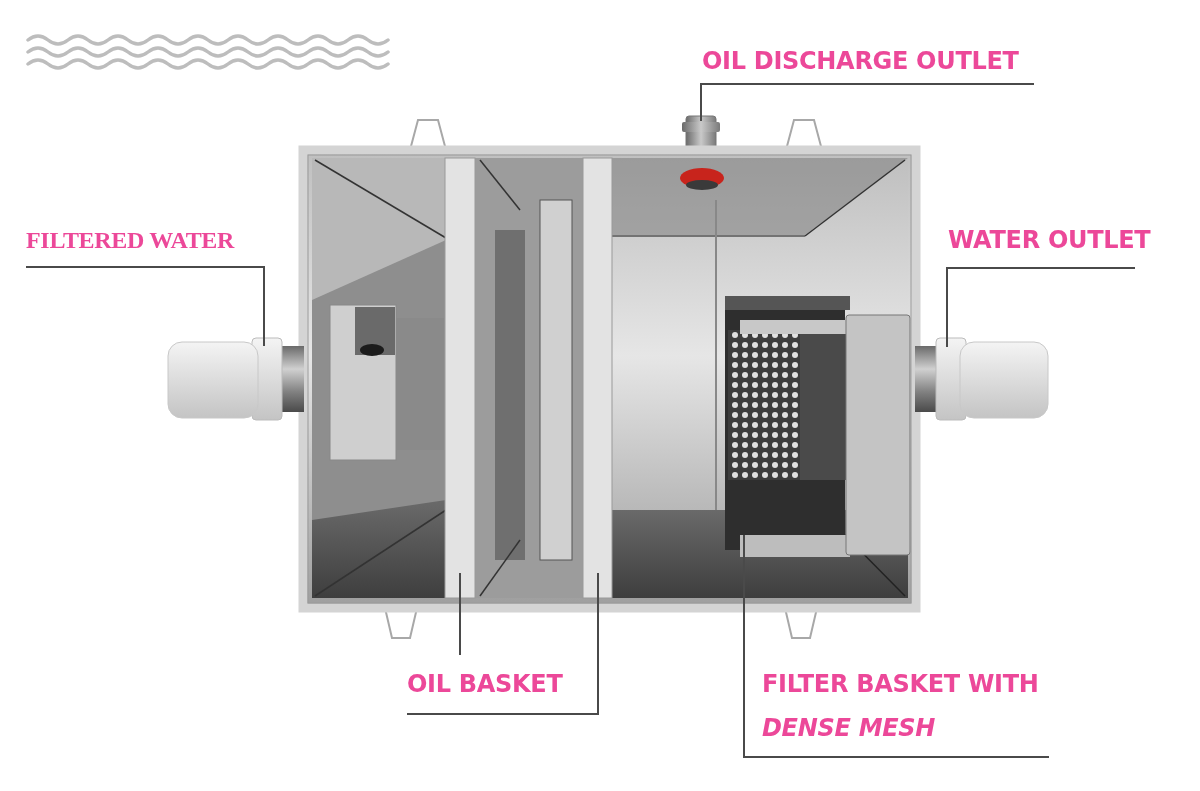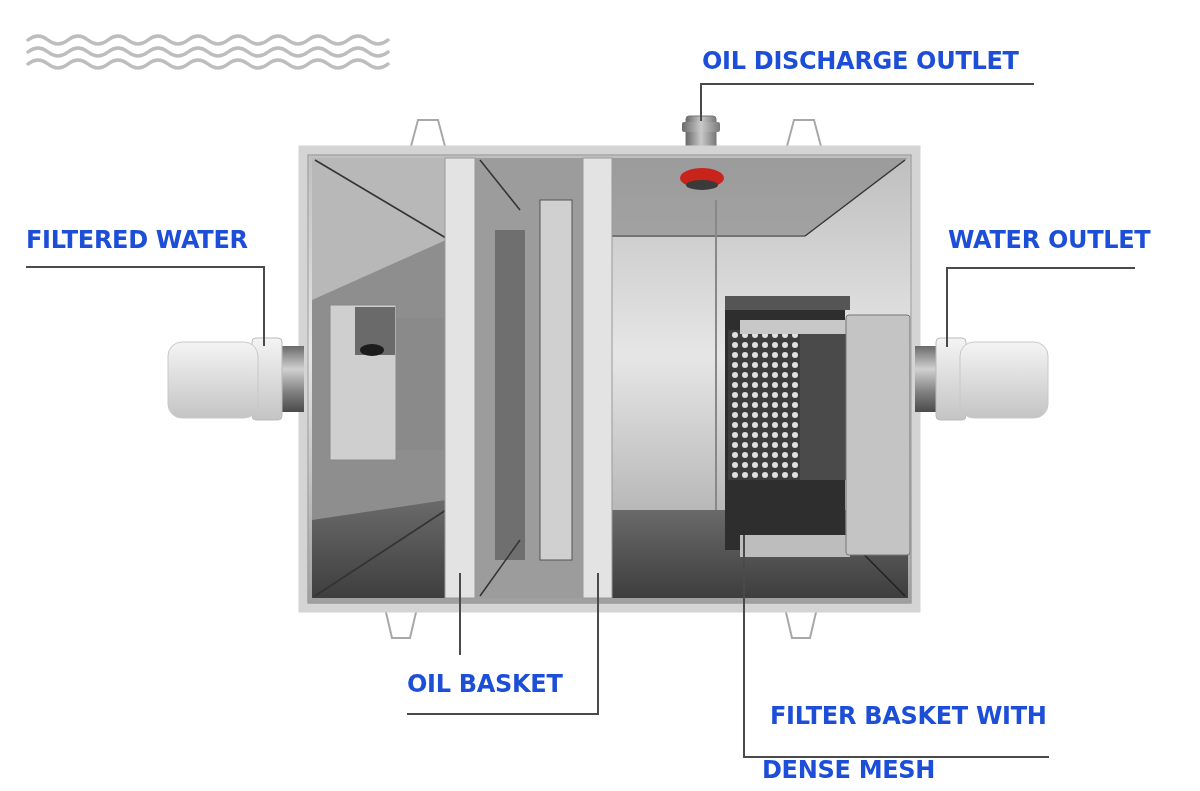--- a/index.html
+++ b/index.html
@@ -1,18 +1,18 @@
 <!DOCTYPE html>
 <html><head>
 <meta charset="utf-8">
 <style>
   html, body { margin:0; padding:0; background:#ffffff; }
   body { width:1200px; height:791px; position:relative; overflow:hidden;
          font-family:"DejaVu Sans", sans-serif; }
-  .label { position:absolute; font-weight:bold; color:#1d4ed8;
+  .label { position:absolute; font-weight:bold; color:#ec4899;
            font-size:24px; letter-spacing:-0.3px; white-space:nowrap; line-height:28px; }
   .line { position:absolute; background:#4a4a4a; }
   .h { height:2px; }
   .v { width:2px; }
   svg { position:absolute; left:0; top:0; }
 </style>
 </head>
 <body>
 
 <svg width="420" height="90" viewBox="0 0 420 90" style="left:0;top:0;">
@@ -127,29 +127,29 @@
     <rect x="915" y="346" width="28" height="66" fill="url(#thread)"></rect>
     <rect x="936" y="338" width="30" height="82" rx="4" fill="url(#pipe)" stroke="#bbb" stroke-width="1"></rect>
     <rect x="960" y="342" width="88" height="76" rx="14" fill="url(#pipe)" stroke="#c8c8c8" stroke-width="1"></rect>
   </g>
 </svg>
 
 <div class="label" style="left:702px;top:47px;">OIL DISCHARGE OUTLET</div>
 <div class="line h" style="left:700px;top:83px;width:334px;"></div>
 <div class="line v" style="left:700px;top:83px;height:38px;"></div>
 
-<div class="label" style="left:26px;top:226px;">FILTERED WATER</div>
+<div class="label" style="left:26px;top:226px;font-family:Liberation Serif, serif;">FILTERED WATER</div>
 <div class="line h" style="left:26px;top:266px;width:238px;"></div>
 <div class="line v" style="left:263px;top:266px;height:80px;"></div>
 
 <div class="label" style="left:948px;top:226px;">WATER OUTLET</div>
 <div class="line h" style="left:946px;top:267px;width:189px;"></div>
 <div class="line v" style="left:946px;top:267px;height:80px;"></div>
 
 <div class="line v" style="left:459px;top:573px;height:82px;"></div>
 <div class="line v" style="left:597px;top:573px;height:142px;"></div>
 <div class="label" style="left:407px;top:670px;">OIL BASKET</div>
 <div class="line h" style="left:407px;top:713px;width:192px;"></div>
 
 <div class="line v" style="left:743px;top:535px;height:223px;"></div>
-<div class="label" style="left:762px;top:702px;margin-left:8px;">FILTER BASKET WITH</div>
-<div class="label" style="left:762px;top:756px;">DENSE MESH</div>
+<div class="label" style="left:762px;top:670px;">FILTER BASKET WITH</div>
+<div class="label" style="left:762px;top:714px;font-style:italic;">DENSE MESH</div>
 <div class="line h" style="left:743px;top:756px;width:306px;"></div>
 
 </body></html>

